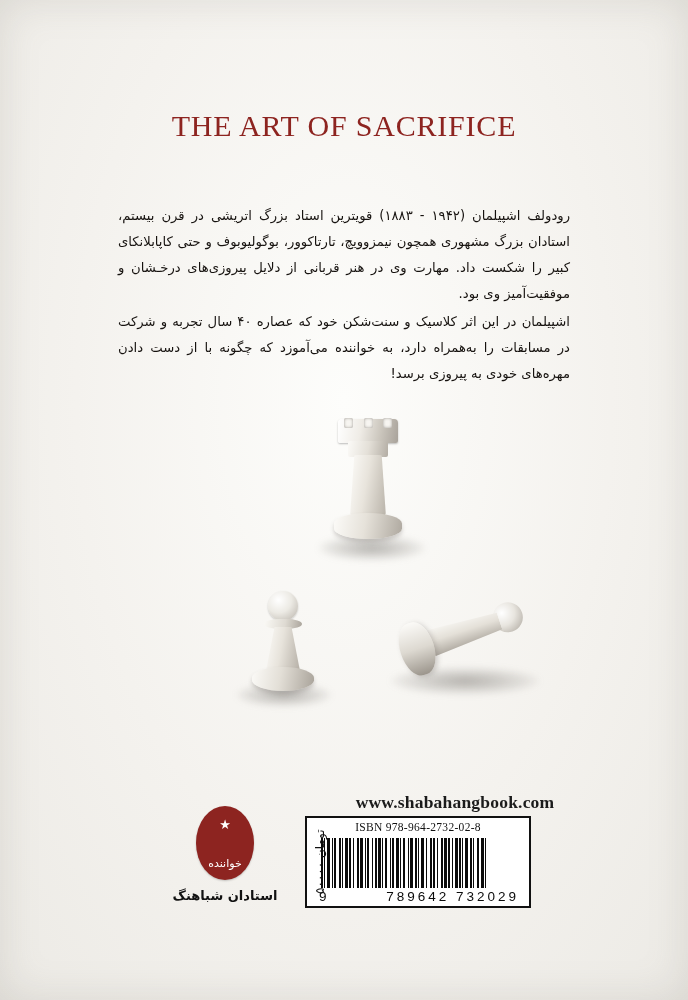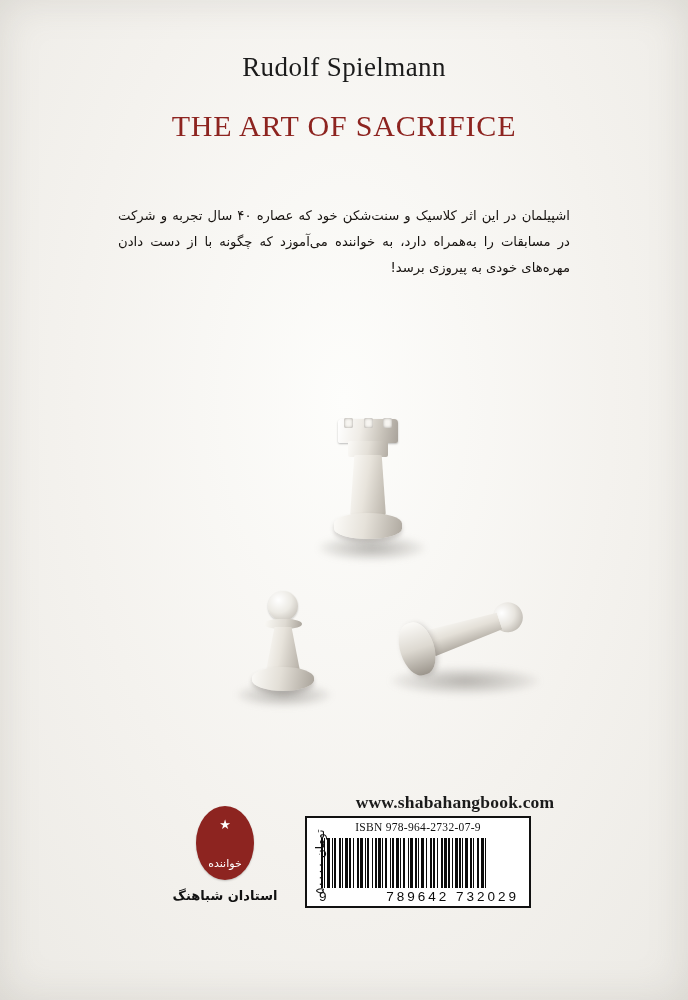--- a/index.html
+++ b/index.html
@@ -326,27 +326,27 @@
     font-weight: bold;
     color: #111;
     direction: rtl;
   }
 </style>
 </head>
 <body>
 
 <div class="page">
 
-  <div class="author">Rudolf Spielmann</div>
 
   <div class="title">
     <span>THE ART OF SACRIFICE</span>
   </div>
 
   <div class="blurb">
+    <p>رودولف اشپیلمان (۱۹۴۲ - ۱۸۸۳) قویترین استاد بزرگ اتریشی در قرن بیستم، استادان بزرگ مشهوری همچون نیمزوویچ، تارتاکوور، بوگولیوبوف و حتی کاپابلانکای کبیر را شکست داد. مهارت وی در هنر قربانی از دلایل پیروزی‌های درخـشان و موفقیت‌آمیز وی بود.</p>
     <p>اشپیلمان در این اثر کلاسیک و سنت‌شکن خود که عصاره ۴۰ سال تجربه و شرکت در مسابقات را به‌همراه دارد، به خواننده می‌آموزد که چگونه با از دست دادن مهره‌های خودی به پیروزی برسد!</p>
   </div>
 
   <div class="art">
     <div class="piece-shadow" style="left:318px; top:140px; width:108px; height:26px;"></div>
     <div class="piece-shadow" style="left:236px; top:288px; width:96px; height:24px;"></div>
     <div class="piece-shadow" style="left:390px; top:272px; width:150px; height:28px;"></div>
 
     <div class="rook">
       <div class="crown">
@@ -369,21 +369,21 @@
     <div class="fallen">
       <div class="fhead"></div>
       <div class="fbody"></div>
       <div class="fbase"></div>
     </div>
   </div>
 
   <div class="website">www.shabahangbook.com</div>
 
   <div class="barcode-box">
-    <div class="isbn-text">ISBN 978-964-2732-07-9</div>
+    <div class="isbn-text">ISBN 978-964-2732-02-8</div>
     <div class="bars">
       <i style="width:2px"></i>
         <i style="width:1px;background:#fff"></i>
         <i style="width:1px"></i>
         <i style="width:2px;background:#fff"></i>
       <i style="width:3px"></i>
         <i style="width:2px;background:#fff"></i>
         <i style="width:1px"></i>
         <i style="width:1px;background:#fff"></i>
       <i style="width:2px"></i>

